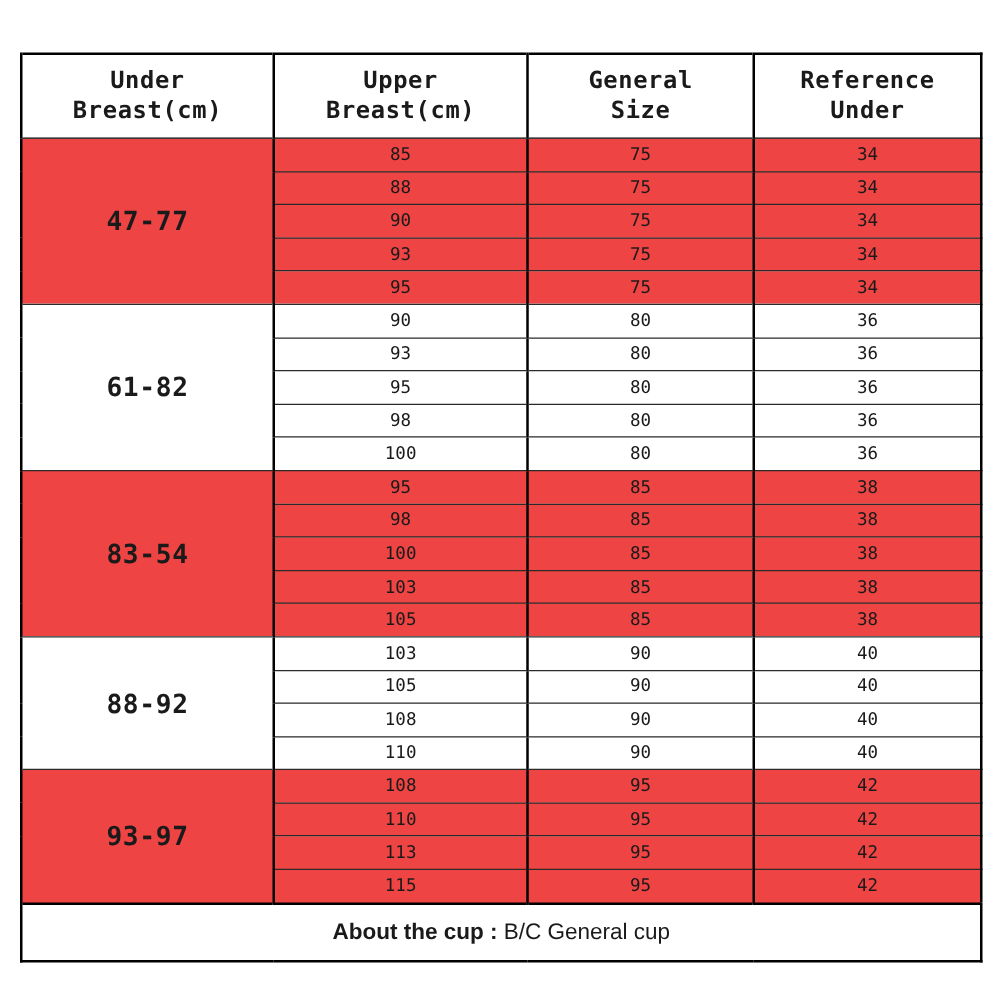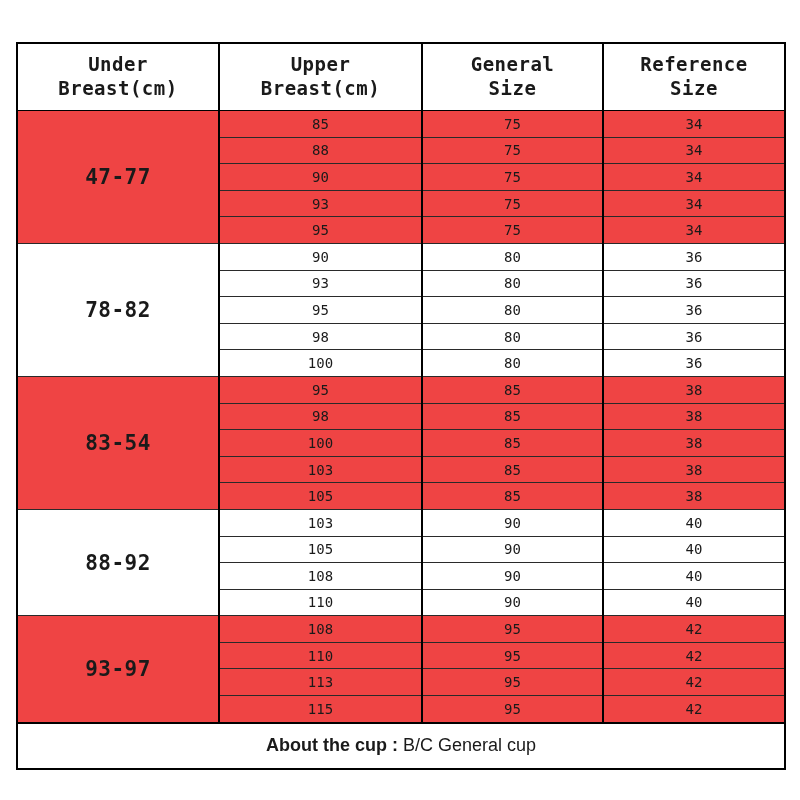--- a/index.html
+++ b/index.html
@@ -85,21 +85,21 @@
       <col style="width:202px">
       <col style="width:203px">
       <col style="width:181px">
       <col style="width:182px">
     </colgroup>
     <thead>
       <tr>
         <th><span class="wrap">Under Breast(cm)</span></th>
         <th><span class="wrap">Upper Breast(cm)</span></th>
         <th><span class="wrap">General Size</span></th>
-        <th><span class="wrap">Reference Size</span></th>
+        <th><span class="wrap">Reference Under</span></th>
       </tr>
     </thead>
     <tbody id="table-body">
         <tr class="shaded">
           <td rowspan="5" class="group-cell">47-77</td>
           <td class="value-cell">85</td>
           <td class="value-cell">75</td>
           <td class="value-cell">34</td>
         </tr>
         <tr class="shaded">
@@ -116,21 +116,21 @@
           <td class="value-cell">93</td>
           <td class="value-cell">75</td>
           <td class="value-cell">34</td>
         </tr>
         <tr class="shaded">
           <td class="value-cell">95</td>
           <td class="value-cell">75</td>
           <td class="value-cell">34</td>
         </tr>
         <tr>
-          <td rowspan="5" class="group-cell">78-82</td>
+          <td rowspan="5" class="group-cell">61-82</td>
           <td class="value-cell">90</td>
           <td class="value-cell">80</td>
           <td class="value-cell">36</td>
         </tr>
         <tr>
           <td class="value-cell">93</td>
           <td class="value-cell">80</td>
           <td class="value-cell">36</td>
         </tr>
         <tr>

